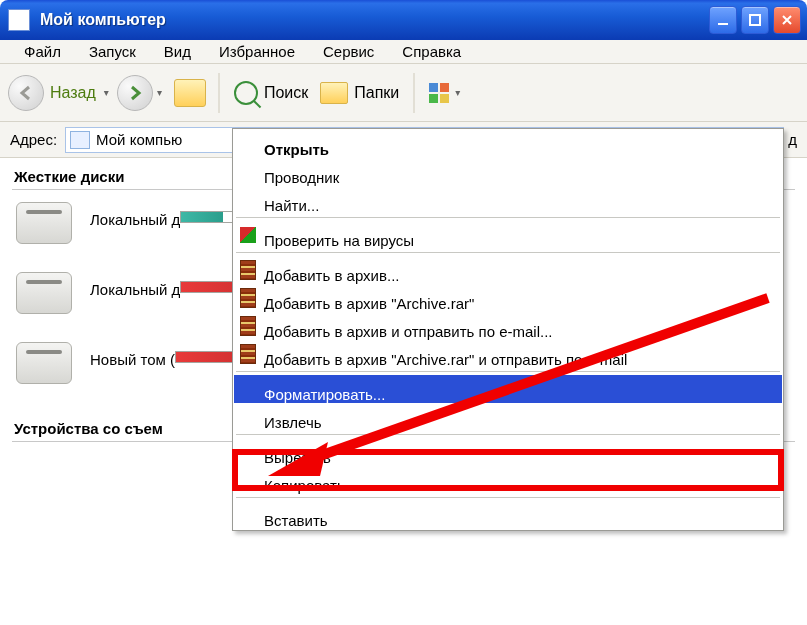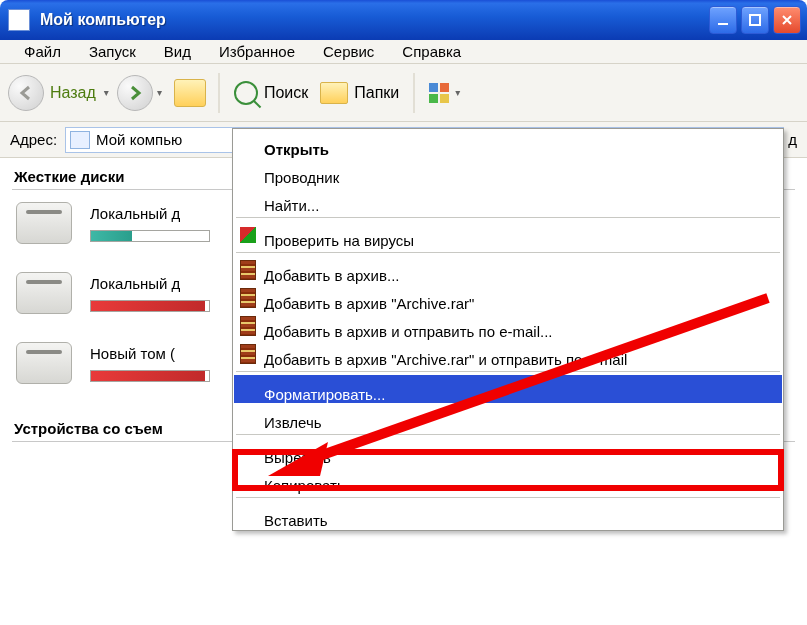--- a/index.html
+++ b/index.html
@@ -135,21 +135,21 @@
   }
   .drive-icon .body {
     position:absolute; inset:0;
     background: linear-gradient(to bottom,#f4f4f2,#d7d7d3);
     border:1px solid #b0b0aa; border-radius:6px;
   }
   .drive-icon .slit {
     position:absolute; left:10px; right:10px; top:8px; height:4px;
     background:#8a8a85; border-radius:2px;
   }
-  .drive-info { display:flex; flex-direction:column; }
+  .drive-info { display:flex; flex-direction:row; }
   .drive-label { font-size:15px; margin-bottom:8px; }
   .drive-bar {
     width:120px; height:12px; border:1px solid #a5a5a0;
     background:#fff; position:relative;
   }
   .drive-bar .fill {
     position:absolute; left:0; top:0; bottom:0;
   }
   .fill-teal { background: linear-gradient(to right,#3eb8a6,#2a9e8c); }
   .fill-red  { background: linear-gradient(to right,#e83a3a,#c12a2a); }

